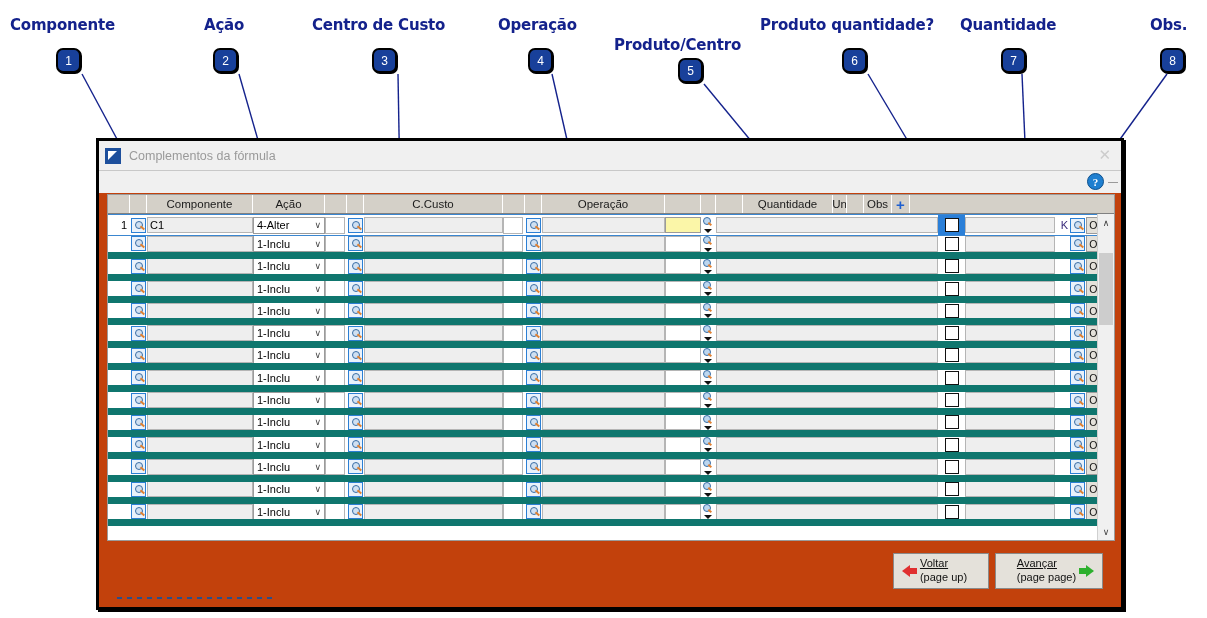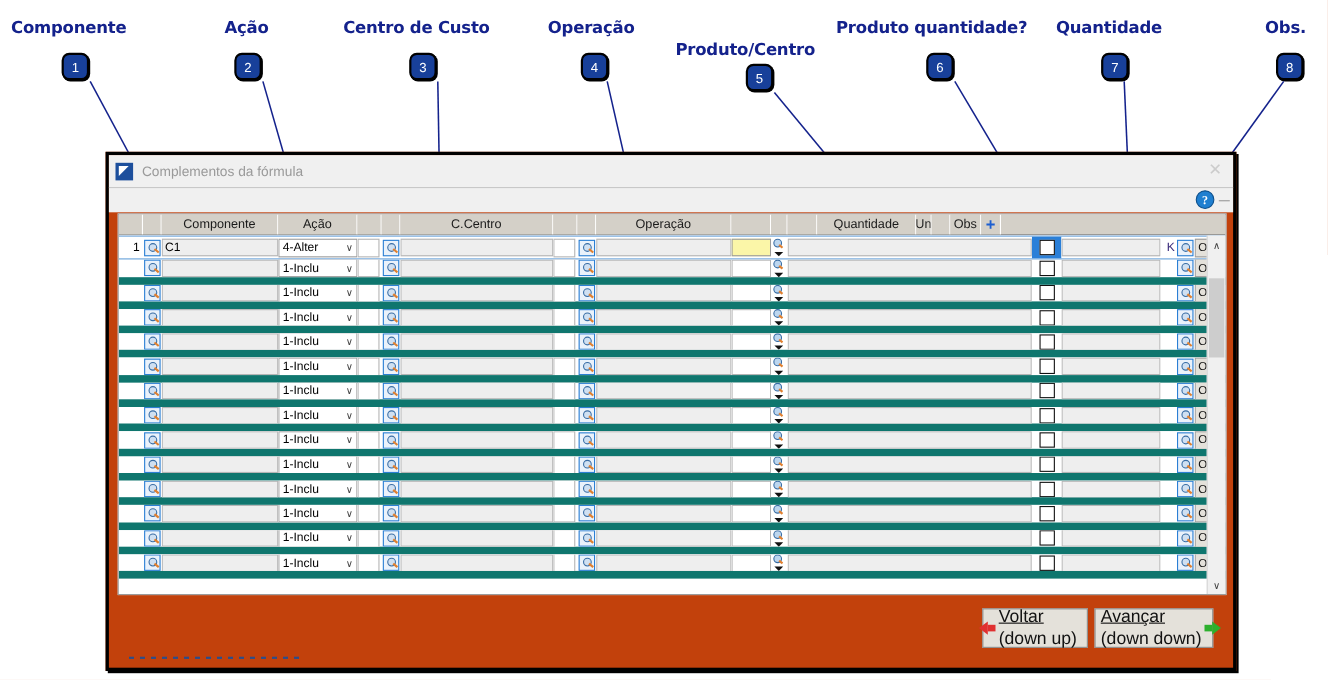--- a/index.html
+++ b/index.html
@@ -295,21 +295,21 @@
     left: 8px; right: 8px; bottom: 6px;
     height: 62px;
   }
   .btn {
     position: absolute;
     width: 96px; height: 36px;
     background: #e4e1da;
     border: 1px solid #8a8a8a;
     display: flex; align-items: center; justify-content: center;
     gap: 5px;
-    font-size: 16px; color: #111;
+    font-size: 11px; color: #111;
     font-family: "Liberation Sans", sans-serif;
   }
   .btn .lbl { line-height: 1.25; text-align: left; }
   .btn .lbl u { text-decoration: underline; }
   .arrow {
     width: 0; height: 0; flex: 0 0 auto; position: relative;
   }
   .arrow.left::before {
     content: "";
     position: absolute; left: -13px; top: -6px;
@@ -389,21 +389,21 @@
     </div>
 
     <div class="grid-wrap">
       <div class="grid-head" id="grid-head">
           <div class="hcell" style="width: 22px; flex: 0 0 22px;"></div>
           <div class="hcell" style="width: 17px; flex: 0 0 17px;"></div>
           <div class="hcell" style="width: 106px; flex: 0 0 106px;">Componente</div>
           <div class="hcell" style="width: 72px; flex: 0 0 72px;">Ação</div>
           <div class="hcell" style="width: 22px; flex: 0 0 22px;"></div>
           <div class="hcell" style="width: 17px; flex: 0 0 17px;"></div>
-          <div class="hcell" style="width: 139px; flex: 0 0 139px;">C.Centro</div>
+          <div class="hcell" style="width: 139px; flex: 0 0 139px;">C.Custo</div>
           <div class="hcell" style="width: 22px; flex: 0 0 22px;"></div>
           <div class="hcell" style="width: 17px; flex: 0 0 17px;"></div>
           <div class="hcell" style="width: 123px; flex: 0 0 123px;">Operação</div>
           <div class="hcell" style="width: 36px; flex: 0 0 36px;"></div>
           <div class="hcell" style="width: 15px; flex: 0 0 15px;"></div>
           <div class="hcell" style="width: 27px; flex: 0 0 27px;"></div>
           <div class="hcell" style="width: 90px; flex: 0 0 90px;">Quantidade</div>
           <div class="hcell" style="width: 14px; flex: 0 0 14px;">Un</div>
           <div class="hcell" style="width: 17px; flex: 0 0 17px;"></div>
           <div class="hcell" style="width: 28px; flex: 0 0 28px;">Obs</div>
@@ -1316,27 +1316,27 @@
           <div class="sbtn">∨</div>
         </div>
       </div>
     </div>
 
     <div class="footer">
       <div class="btn" style="right:124px; top:14px;">
         <span class="arrow left"></span>
         <span class="lbl">
           <u>Voltar</u><br>
-          <span>(down up)</span>
+          <span>(page up)</span>
         </span>
       </div>
       <div class="btn" style="right:10px; top:14px; width:108px;">
         <span class="lbl">
           <u>Avançar</u><br>
-          <span>(down down)</span>
+          <span>(page page)</span>
         </span>
         <span class="arrow right"></span>
       </div>
       <div class="dashbottom"></div>
     </div>
 
   </div>
 </div>
 
 </body></html>

